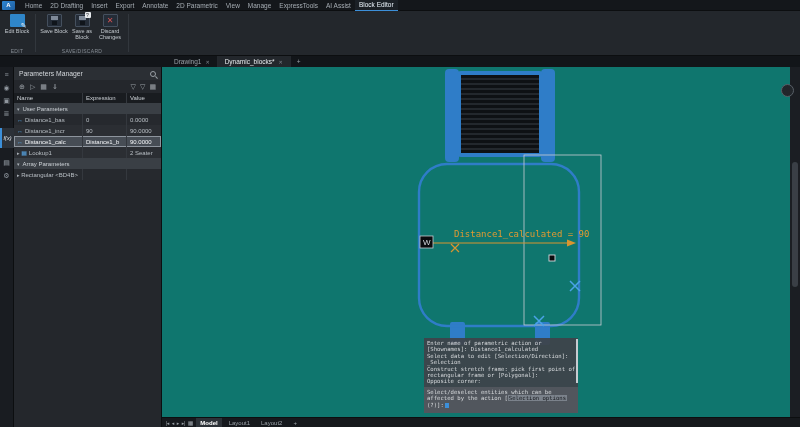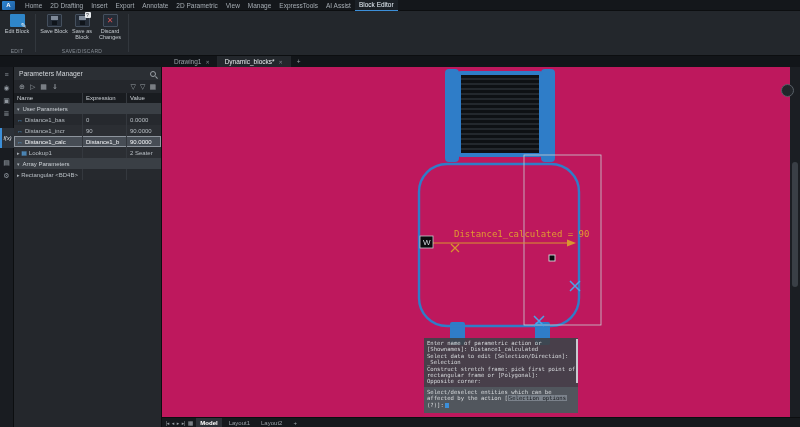--- a/index.html
+++ b/index.html
@@ -56,21 +56,21 @@
 .prow{height:11px;flex:none;display:flex;align-items:stretch;font-size:6px;color:#b9bfc5;cursor:default}
 .prow.a{background:#26292e}
 .prow.b{background:#2b2e33}
 .prow.sel{background:#474d55;box-shadow:inset 0 0 0 1px #8d949d;color:#f4f6f8}
 .prow.group{background:#3a3f45;color:#cdd2d7;align-items:center;padding-left:3px;gap:3px}
 .chev{font-size:5px;color:#aab0b7;flex:none}
 .picon{color:#58a8e8;font-size:6px;margin-right:2px;flex:none}
 .p-rest{flex:1;background:#24272c}
 
 
-.canvas{position:absolute;left:162px;top:67px;width:628px;height:350px;background:#be185d;overflow:hidden;z-index:1}
+.canvas{position:absolute;left:162px;top:67px;width:628px;height:350px;background:#0f766e;overflow:hidden;z-index:1}
 .canvas svg{position:absolute;left:0;top:0}
 
 
 .cmdwin{position:absolute;left:262px;top:271px;width:154px;height:75px;font-family:"DejaVu Sans Mono","Liberation Mono",monospace;font-size:5.6px;line-height:6.4px;color:#d6d9dc;z-index:3}
 .cmd-history{background:rgba(62,67,73,.93);padding:2px 4px 2px 3px;height:49px;position:relative;overflow:hidden}
 .cmd-scroll{position:absolute;right:0;top:1px;width:2px;height:44px;background:#c7cbd0}
 .cmd-prompt{background:#51565d;padding:2px 3px;height:26px;overflow:hidden}
 .cline{white-space:nowrap}
 .chip{background:#7b828b;color:#16191d;padding:0 1px}
 .cursor{display:inline-block;width:4px;height:5px;background:#3c8fd9;vertical-align:-1px;margin-left:1px}

